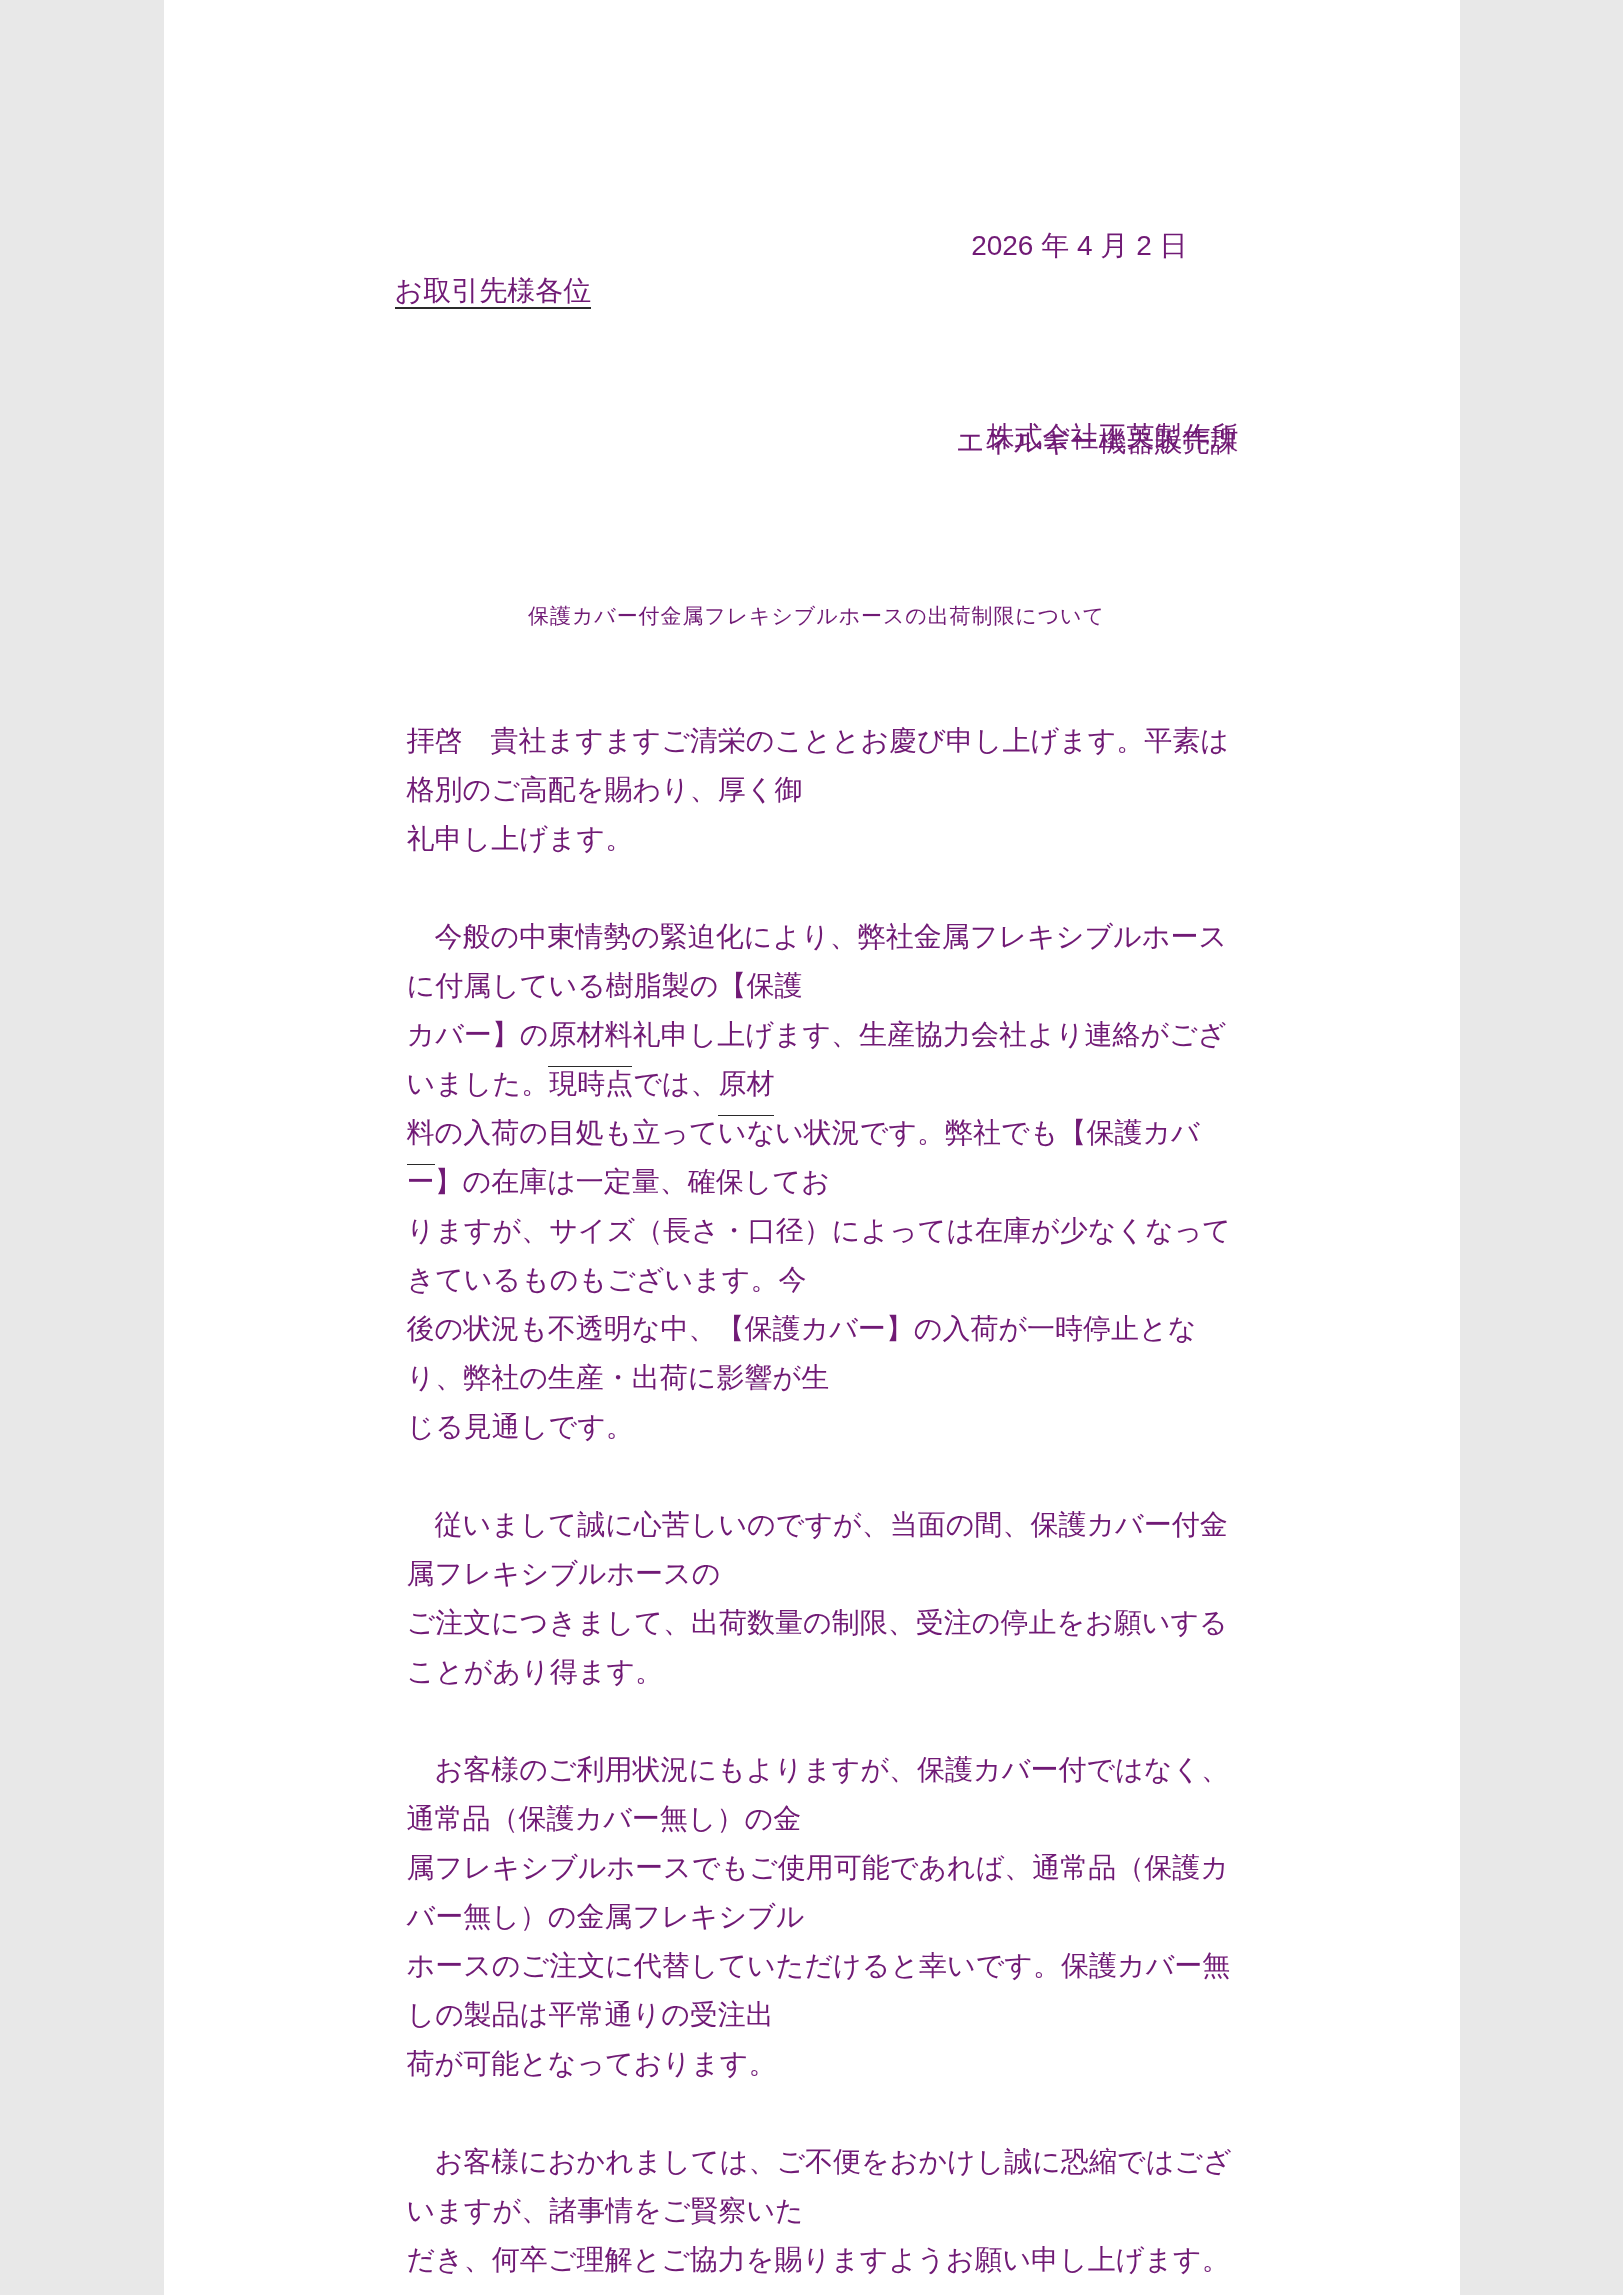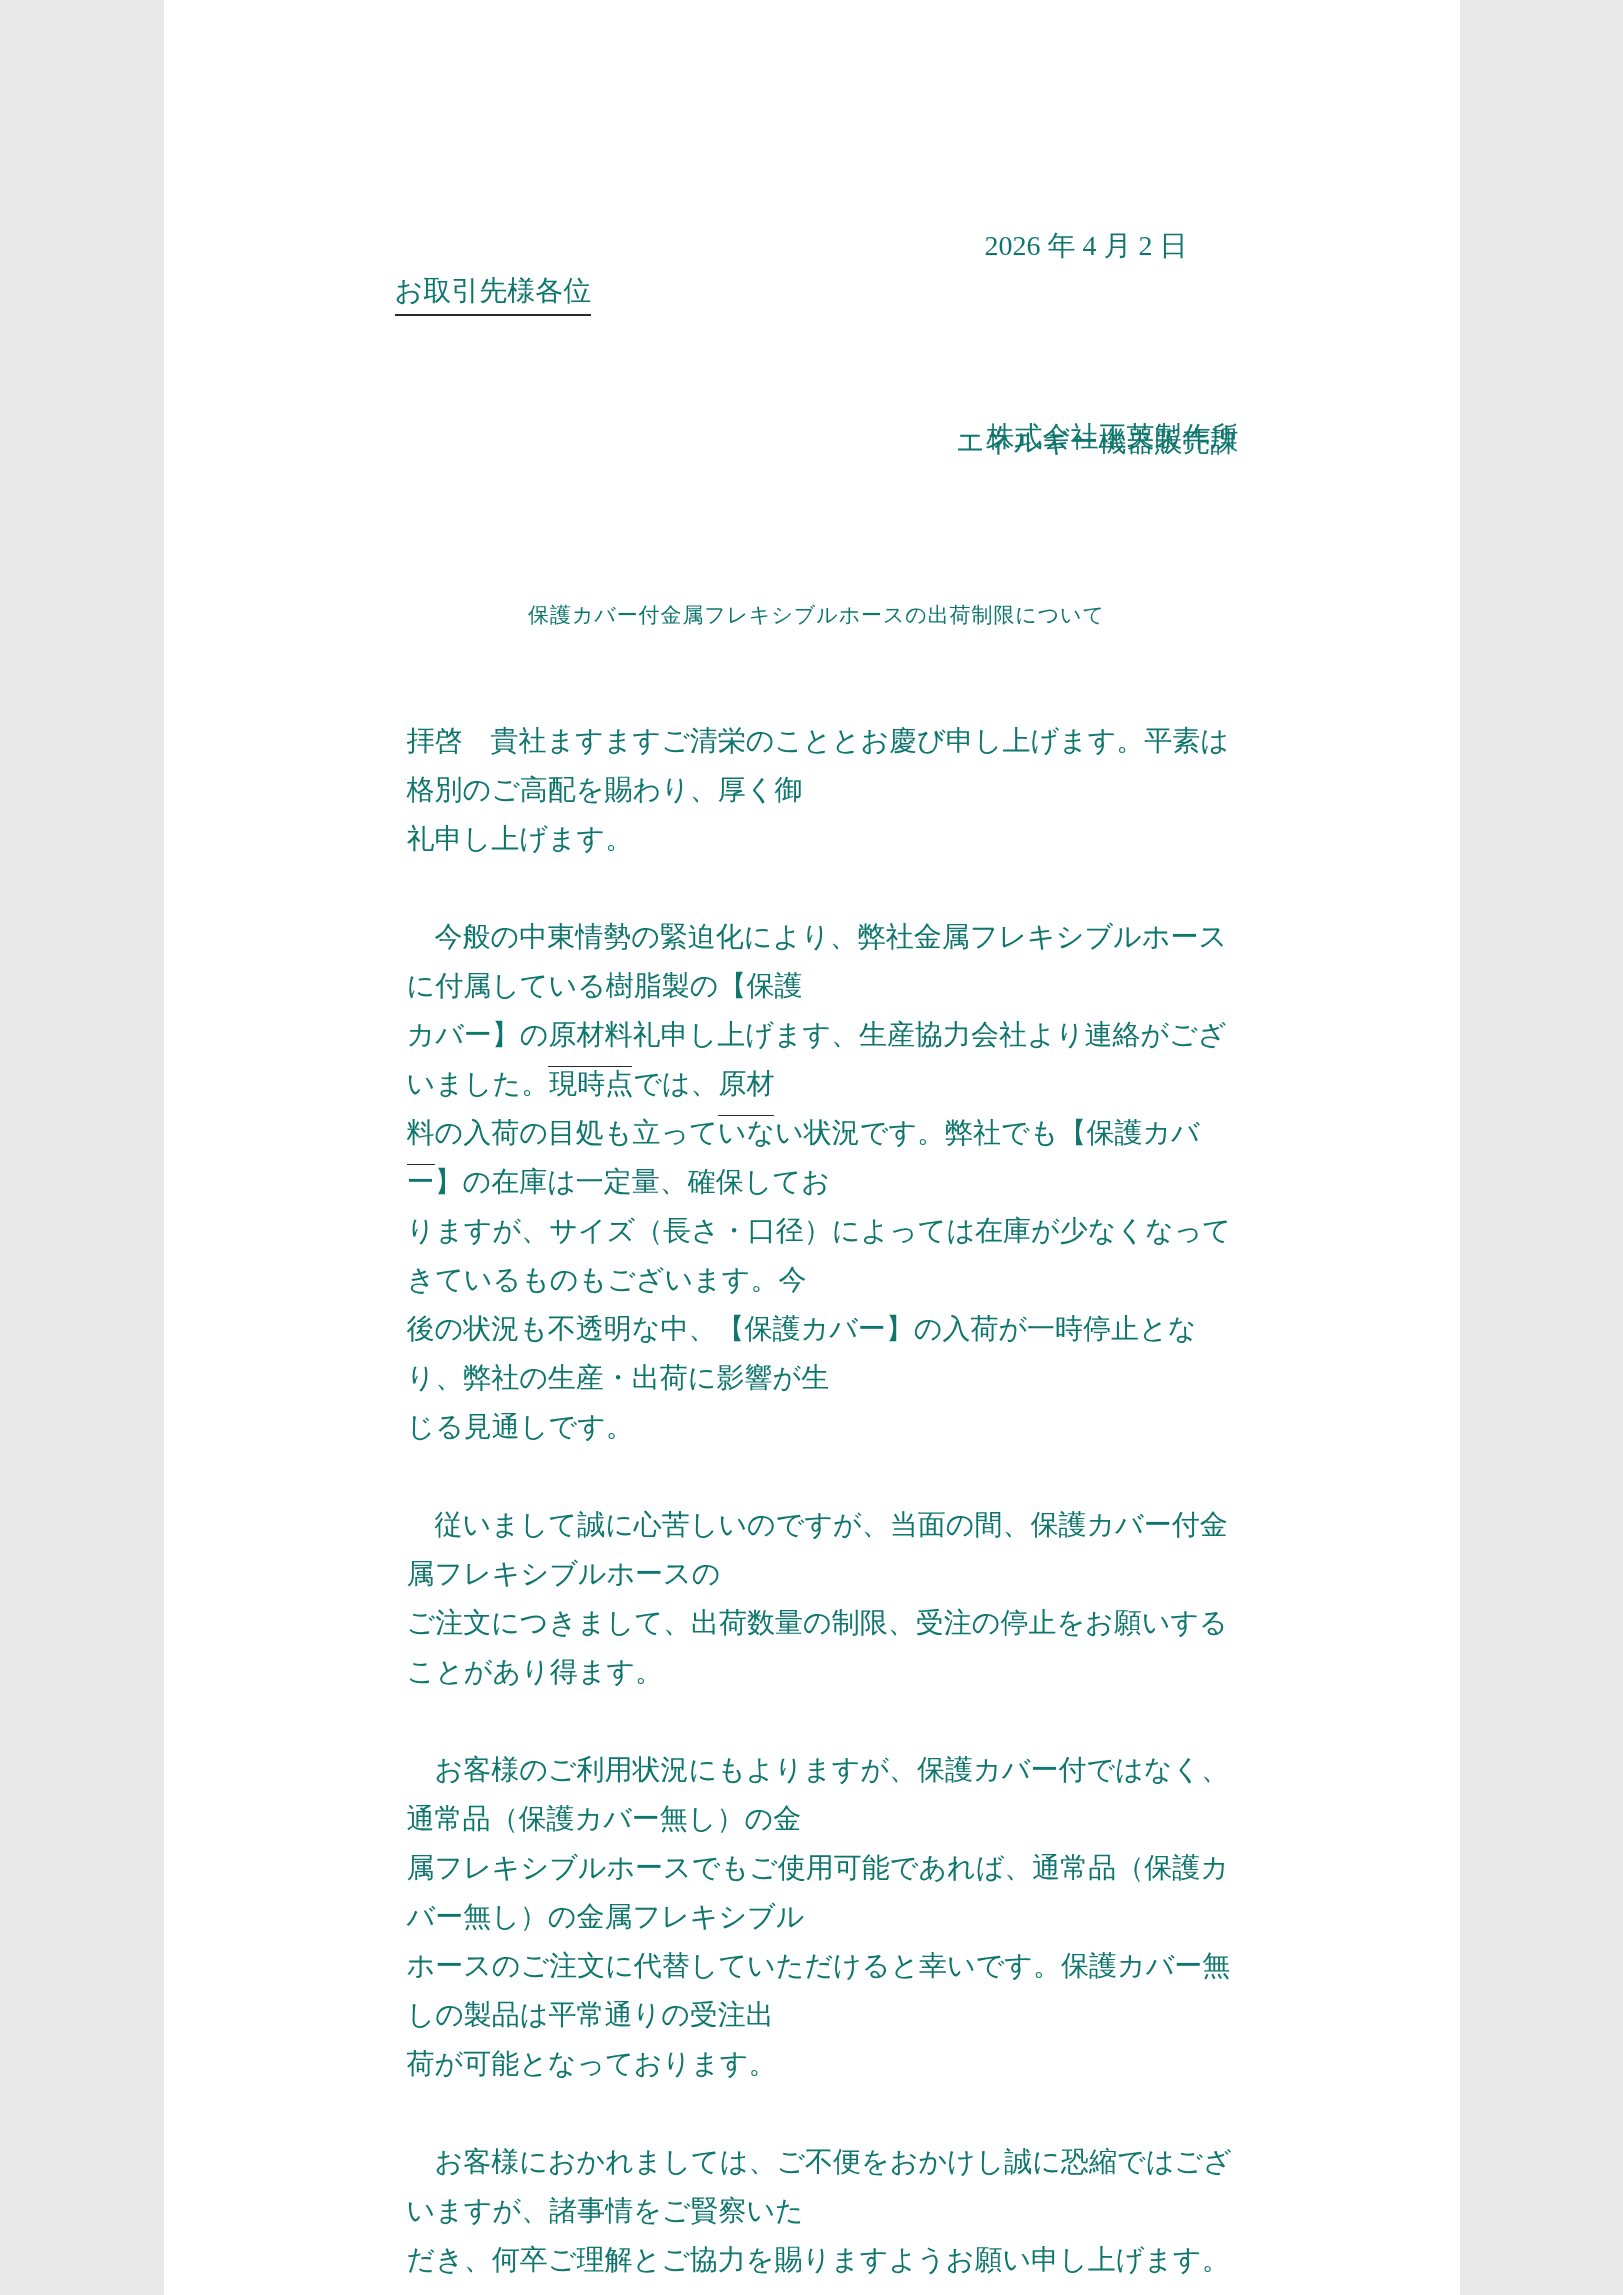--- a/index.html
+++ b/index.html
@@ -6,38 +6,38 @@
     margin: 0;
     padding: 0;
     background: #e8e8e8;
   }
   .page {
     position: relative;
     width: 1296px;
     height: 2295px;
     margin: 0 auto;
     background: #ffffff;
-    color: #0f766e;
-    font-family: Liberation Serif, serif;
+    color: #701a75;
+    font-family: Liberation Sans, sans-serif;
     overflow: hidden;
   }
   .abs { position: absolute; }
   .date {
     top: 221px; left: 231px; right: 221px;
     font-size: 28px; line-height: 49px;
     text-align: right;
     padding-right: 51px;
   }
   .recipient {
     top: 266px; left: 231px;
     font-size: 28px; line-height: 49px;
   }
   .rec-u {
     border-bottom: 2.6px solid #2a2a2a;
-    padding-bottom: 8px;
+    padding-bottom: 1px;
   }
   .sender {
     left: 231px; right: 221px;
     font-size: 28px; line-height: 49px;
     text-align: right;
   }
   .company { top: 369px; margin-top: 43px; }
   .dept    { top: 417px; }
   .title {
     top: 590px; left: 231px; right: 221px;

